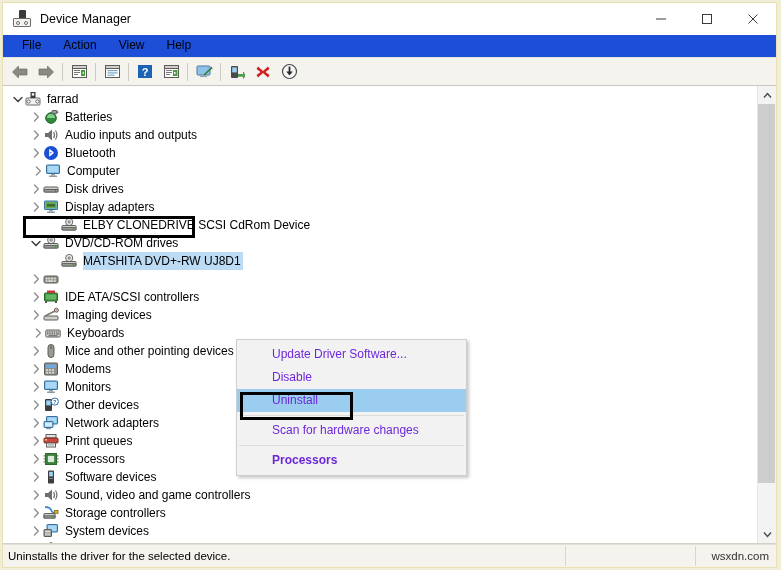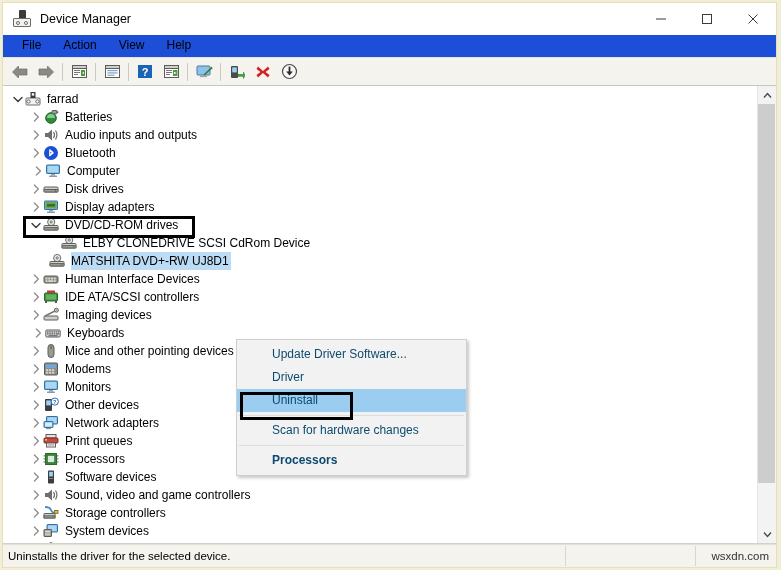--- a/index.html
+++ b/index.html
@@ -69,21 +69,21 @@
            border-right:1px solid #d9d7cd;box-sizing:border-box;height:20px;}
   .st-mid{flex:0 0 130px;border-right:1px solid #d9d7cd;height:20px;box-sizing:border-box;}
   .st-right{flex:1 1 auto;font-size:11.5px;color:#333;text-align:right;padding-right:7px;line-height:20px;}
   
   .ctxmenu{
     position:absolute;left:233px;top:253px;width:231px;
     background:#f2f2f2;border:1px solid #cfcfcf;
     box-shadow:2px 2px 3px rgba(0,0,0,0.22);
     padding:3px 0 3px 0;box-sizing:border-box;
   }
-  .ctx-item{height:23px;line-height:23px;padding-left:35px;font-size:12px;color:#0c4a6e;white-space:nowrap;}
+  .ctx-item{height:23px;line-height:23px;padding-left:35px;font-size:12px;color:#6d28d9;white-space:nowrap;}
   .ctx-item.hl{background:#9acdf0;}
   .ctx-item.bold{font-weight:bold;}
   .ctx-sep{height:1px;background:#dcdcdc;margin:3px 2px;}
   .ctx-box{position:absolute;left:3px;top:52px;width:113px;height:28px;border:3px solid #000;box-sizing:border-box;}
 </style>
 </head>
 <body>
 
 <div class="window">
 
@@ -309,51 +309,51 @@
             <svg width="16" height="16" viewBox="0 0 16 16" style="display:block;margin-top:1px">
               <rect x="1.5" y="2" width="13" height="8.5" rx="0.6" fill="#6fb7e8" stroke="#3a6f9c"></rect>
               <rect x="2.6" y="3" width="10.8" height="6.4" fill="#6aa84f"></rect>
               <rect x="4" y="5" width="8" height="2.6" fill="#3d6b2c"></rect>
               <rect x="6" y="11" width="4" height="1.6" fill="#9aa5af"></rect>
               <rect x="4" y="12.6" width="8" height="1.4" rx="0.5" fill="#8d98a3"></rect>
             </svg>
           </span>
           <span class="lbl">Display adapters</span>
         </div>
-        <div class="row" id="row-6" style="padding-left:26px">
-          <span class="chev open">
-            <svg width="10" height="7" viewBox="0 0 10 7">
-              <path d="M1 1.4 L5 5.4 L9 1.4" fill="none" stroke="currentColor" stroke-width="1.4" stroke-linecap="round" stroke-linejoin="round"></path>
-            </svg>
-          </span>
+        <div class="row" id="row-7" style="padding-left:44px">
+          <span class="chev"></span>
           <span class="ico">
             <svg width="16" height="16" viewBox="0 0 16 16" style="display:block;margin-top:1px">
               <circle cx="8.2" cy="5" r="3.6" fill="#e9e9e6" stroke="#6b6b6b"></circle>
               <circle cx="8.2" cy="5" r="1.1" fill="#fff" stroke="#6b6b6b"></circle>
               <rect x="1" y="8.5" width="14" height="4.5" rx="0.8" fill="#d2d2cc" stroke="#5f5f5f"></rect>
               <rect x="1" y="10.6" width="14" height="2.4" rx="0.5" fill="#a0a09a" stroke="#5f5f5f"></rect>
               <rect x="11.5" y="11.2" width="2.2" height="1.3" fill="#4b9b3c"></rect>
             </svg>
           </span>
-          <span class="lbl">DVD/CD-ROM drives</span>
-        </div>
-        <div class="row" id="row-7" style="padding-left:44px">
-          <span class="chev"></span>
+          <span class="lbl">ELBY CLONEDRIVE SCSI CdRom Device</span>
+        </div>
+        <div class="row" id="row-6" style="padding-left:26px">
+          <span class="chev open">
+            <svg width="10" height="7" viewBox="0 0 10 7">
+              <path d="M1 1.4 L5 5.4 L9 1.4" fill="none" stroke="currentColor" stroke-width="1.4" stroke-linecap="round" stroke-linejoin="round"></path>
+            </svg>
+          </span>
           <span class="ico">
             <svg width="16" height="16" viewBox="0 0 16 16" style="display:block;margin-top:1px">
               <circle cx="8.2" cy="5" r="3.6" fill="#e9e9e6" stroke="#6b6b6b"></circle>
               <circle cx="8.2" cy="5" r="1.1" fill="#fff" stroke="#6b6b6b"></circle>
               <rect x="1" y="8.5" width="14" height="4.5" rx="0.8" fill="#d2d2cc" stroke="#5f5f5f"></rect>
               <rect x="1" y="10.6" width="14" height="2.4" rx="0.5" fill="#a0a09a" stroke="#5f5f5f"></rect>
               <rect x="11.5" y="11.2" width="2.2" height="1.3" fill="#4b9b3c"></rect>
             </svg>
           </span>
-          <span class="lbl">ELBY CLONEDRIVE SCSI CdRom Device</span>
-        </div>
-        <div class="row" id="row-8" style="padding-left:32px">
+          <span class="lbl">DVD/CD-ROM drives</span>
+        </div>
+        <div class="row" id="row-8" style="padding-left:44px">
           <span class="chev"></span>
           <span class="ico">
             <svg width="16" height="16" viewBox="0 0 16 16" style="display:block;margin-top:1px">
               <circle cx="8.2" cy="5" r="3.6" fill="#e9e9e6" stroke="#6b6b6b"></circle>
               <circle cx="8.2" cy="5" r="1.1" fill="#fff" stroke="#6b6b6b"></circle>
               <rect x="1" y="8.5" width="14" height="4.5" rx="0.8" fill="#d2d2cc" stroke="#5f5f5f"></rect>
               <rect x="1" y="10.6" width="14" height="2.4" rx="0.5" fill="#a0a09a" stroke="#5f5f5f"></rect>
               <rect x="11.5" y="11.2" width="2.2" height="1.3" fill="#4b9b3c"></rect>
             </svg>
           </span>
@@ -370,21 +370,20 @@
               <rect x="1" y="5" width="14" height="7" rx="1.5" fill="#8d8d85" stroke="#5c5c55"></rect>
               <rect x="2.5" y="6.5" width="2" height="2" fill="#d8d8d2"></rect>
               <rect x="5.2" y="6.5" width="2" height="2" fill="#d8d8d2"></rect>
               <rect x="8" y="6.5" width="2" height="2" fill="#d8d8d2"></rect>
               <rect x="10.8" y="6.5" width="2" height="2" fill="#d8d8d2"></rect>
               <rect x="2.5" y="9.2" width="2" height="1.8" fill="#d8d8d2"></rect>
               <rect x="5.2" y="9.2" width="5" height="1.8" fill="#d8d8d2"></rect>
               <rect x="10.8" y="9.2" width="2" height="1.8" fill="#d8d8d2"></rect>
             </svg>
           </span>
-          <span class="lbl">Human Interface Devices</span>
         </div>
         <div class="row" id="row-10" style="padding-left:26px">
           <span class="chev">
             <svg width="7" height="10" viewBox="0 0 7 10">
               <path d="M1.4 1 L5.4 5 L1.4 9" fill="none" stroke="currentColor" stroke-width="1.3" stroke-linecap="round" stroke-linejoin="round"></path>
             </svg>
           </span>
           <span class="ico">
             <svg width="16" height="16" viewBox="0 0 16 16" style="display:block;margin-top:1px">
               <rect x="1.5" y="4" width="13" height="8" rx="1" fill="#3f8f3f" stroke="#2a6b2a"></rect>
@@ -633,21 +632,21 @@
             </svg>
           </span>
           <span class="lbl">Universal Serial Bus controllers</span>
         </div>
       </div>
 
     <div class="boxed" id="dvdbox" style="left: 20px; top: 130px; width: 172px; height: 22px;"></div>
 
     <div class="ctxmenu">
       <div class="ctx-item">Update Driver Software...</div>
-      <div class="ctx-item">Driver</div>
+      <div class="ctx-item">Disable</div>
       <div class="ctx-item hl">Uninstall</div>
       <div class="ctx-sep"></div>
       <div class="ctx-item">Scan for hardware changes</div>
       <div class="ctx-sep"></div>
       <div class="ctx-item bold">Processors</div>
       <div class="ctx-box"></div>
     </div>
 
     <div class="vscroll">
       <div class="vs-btn">

